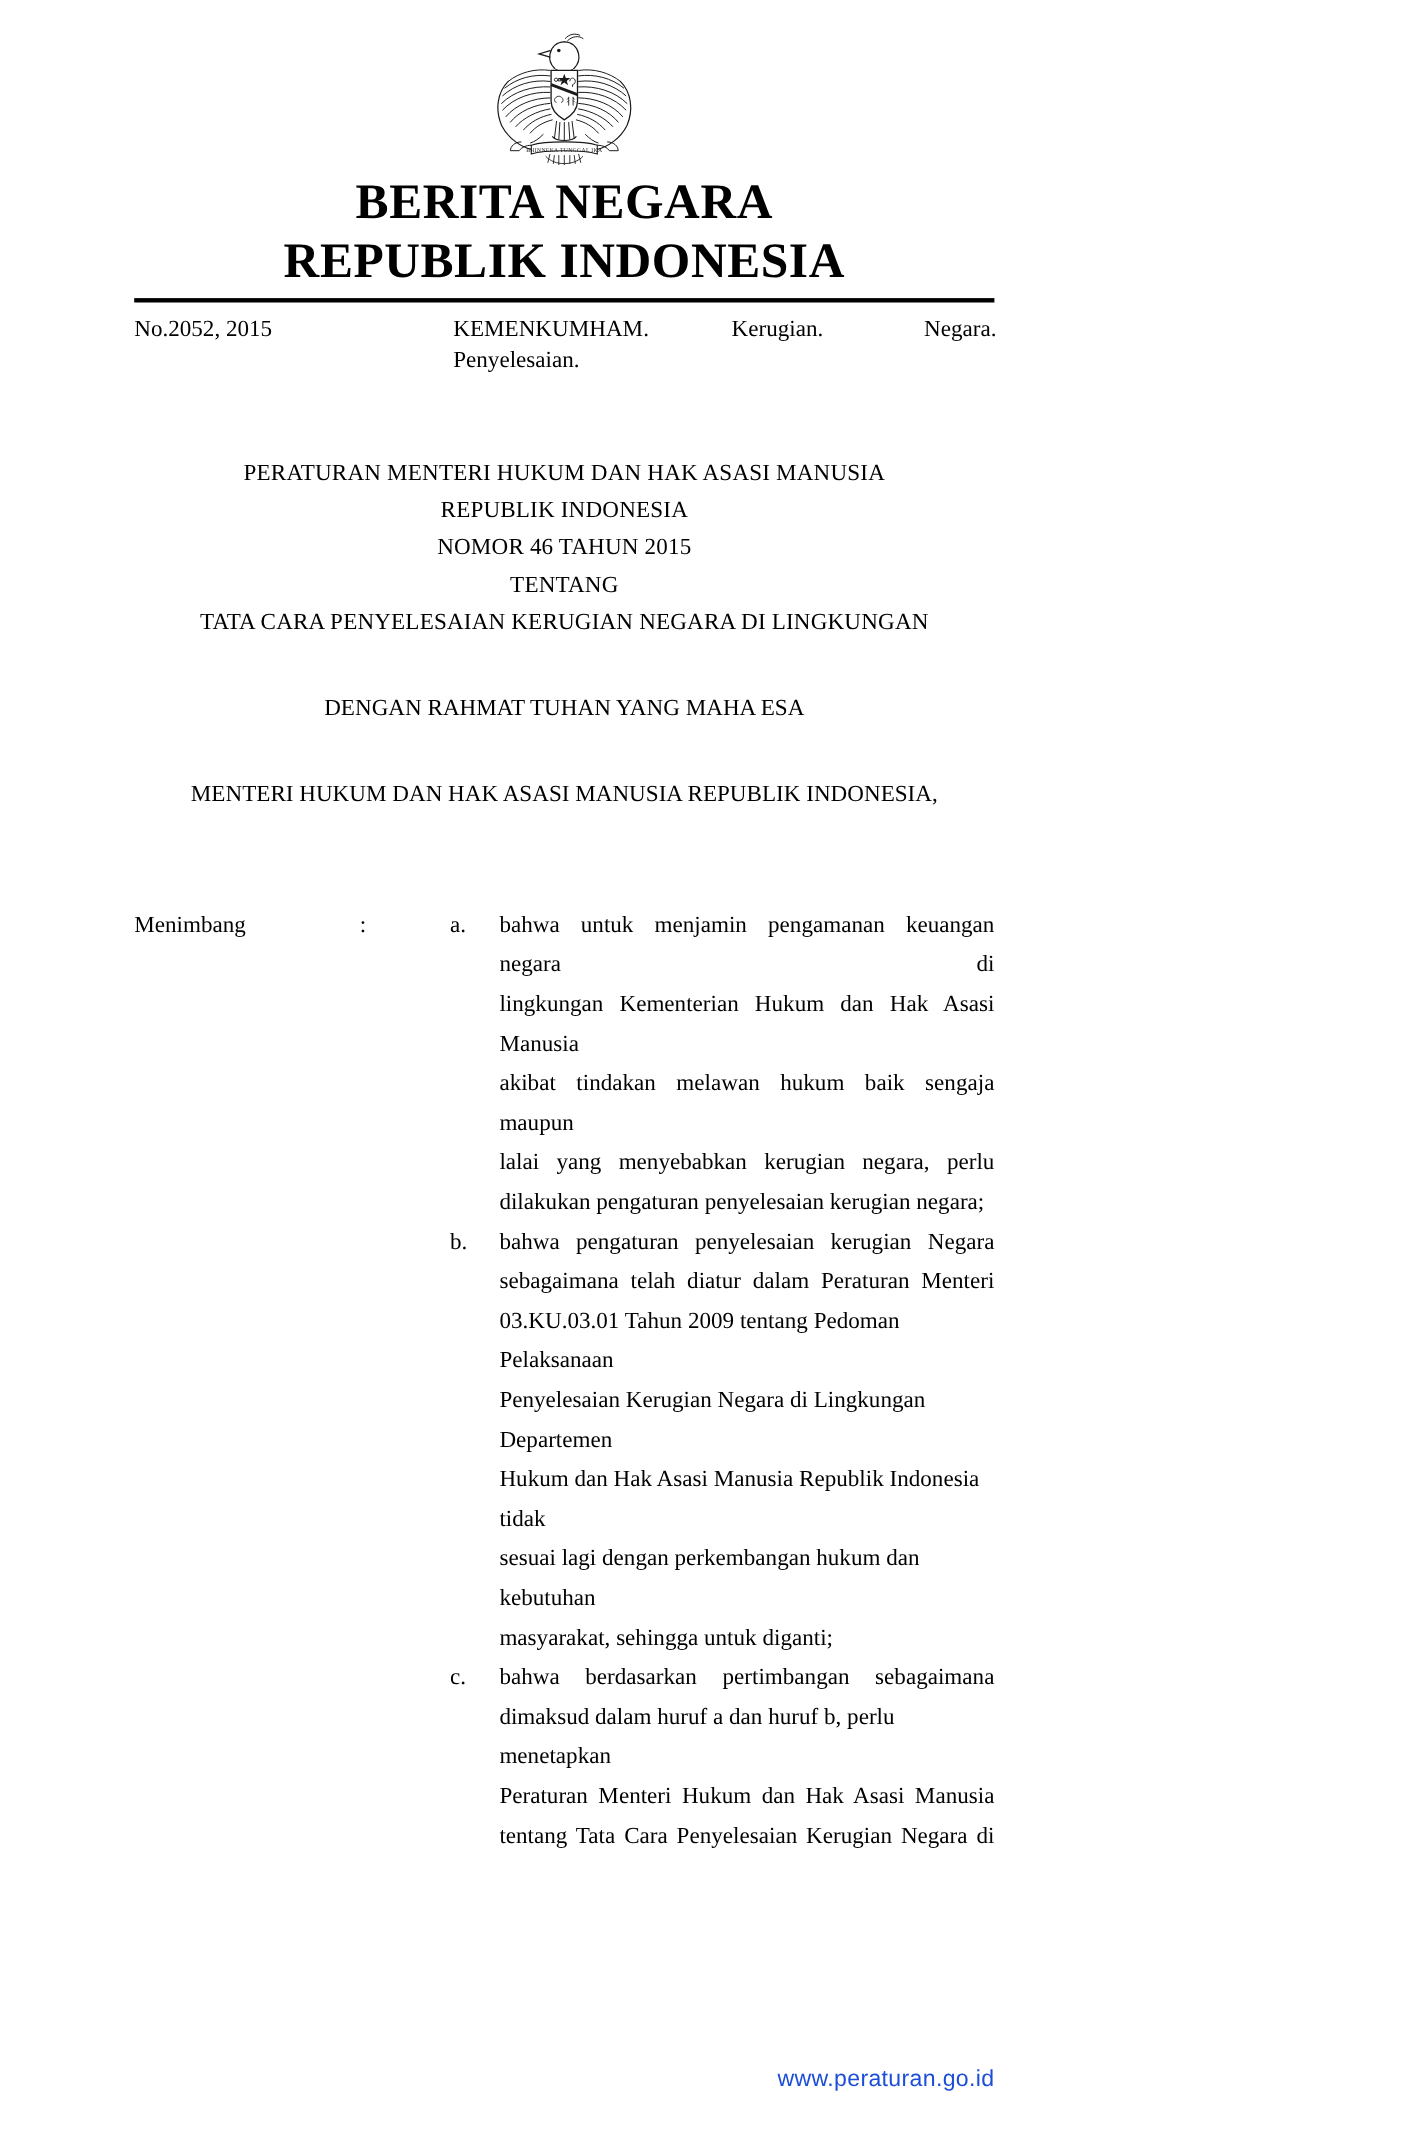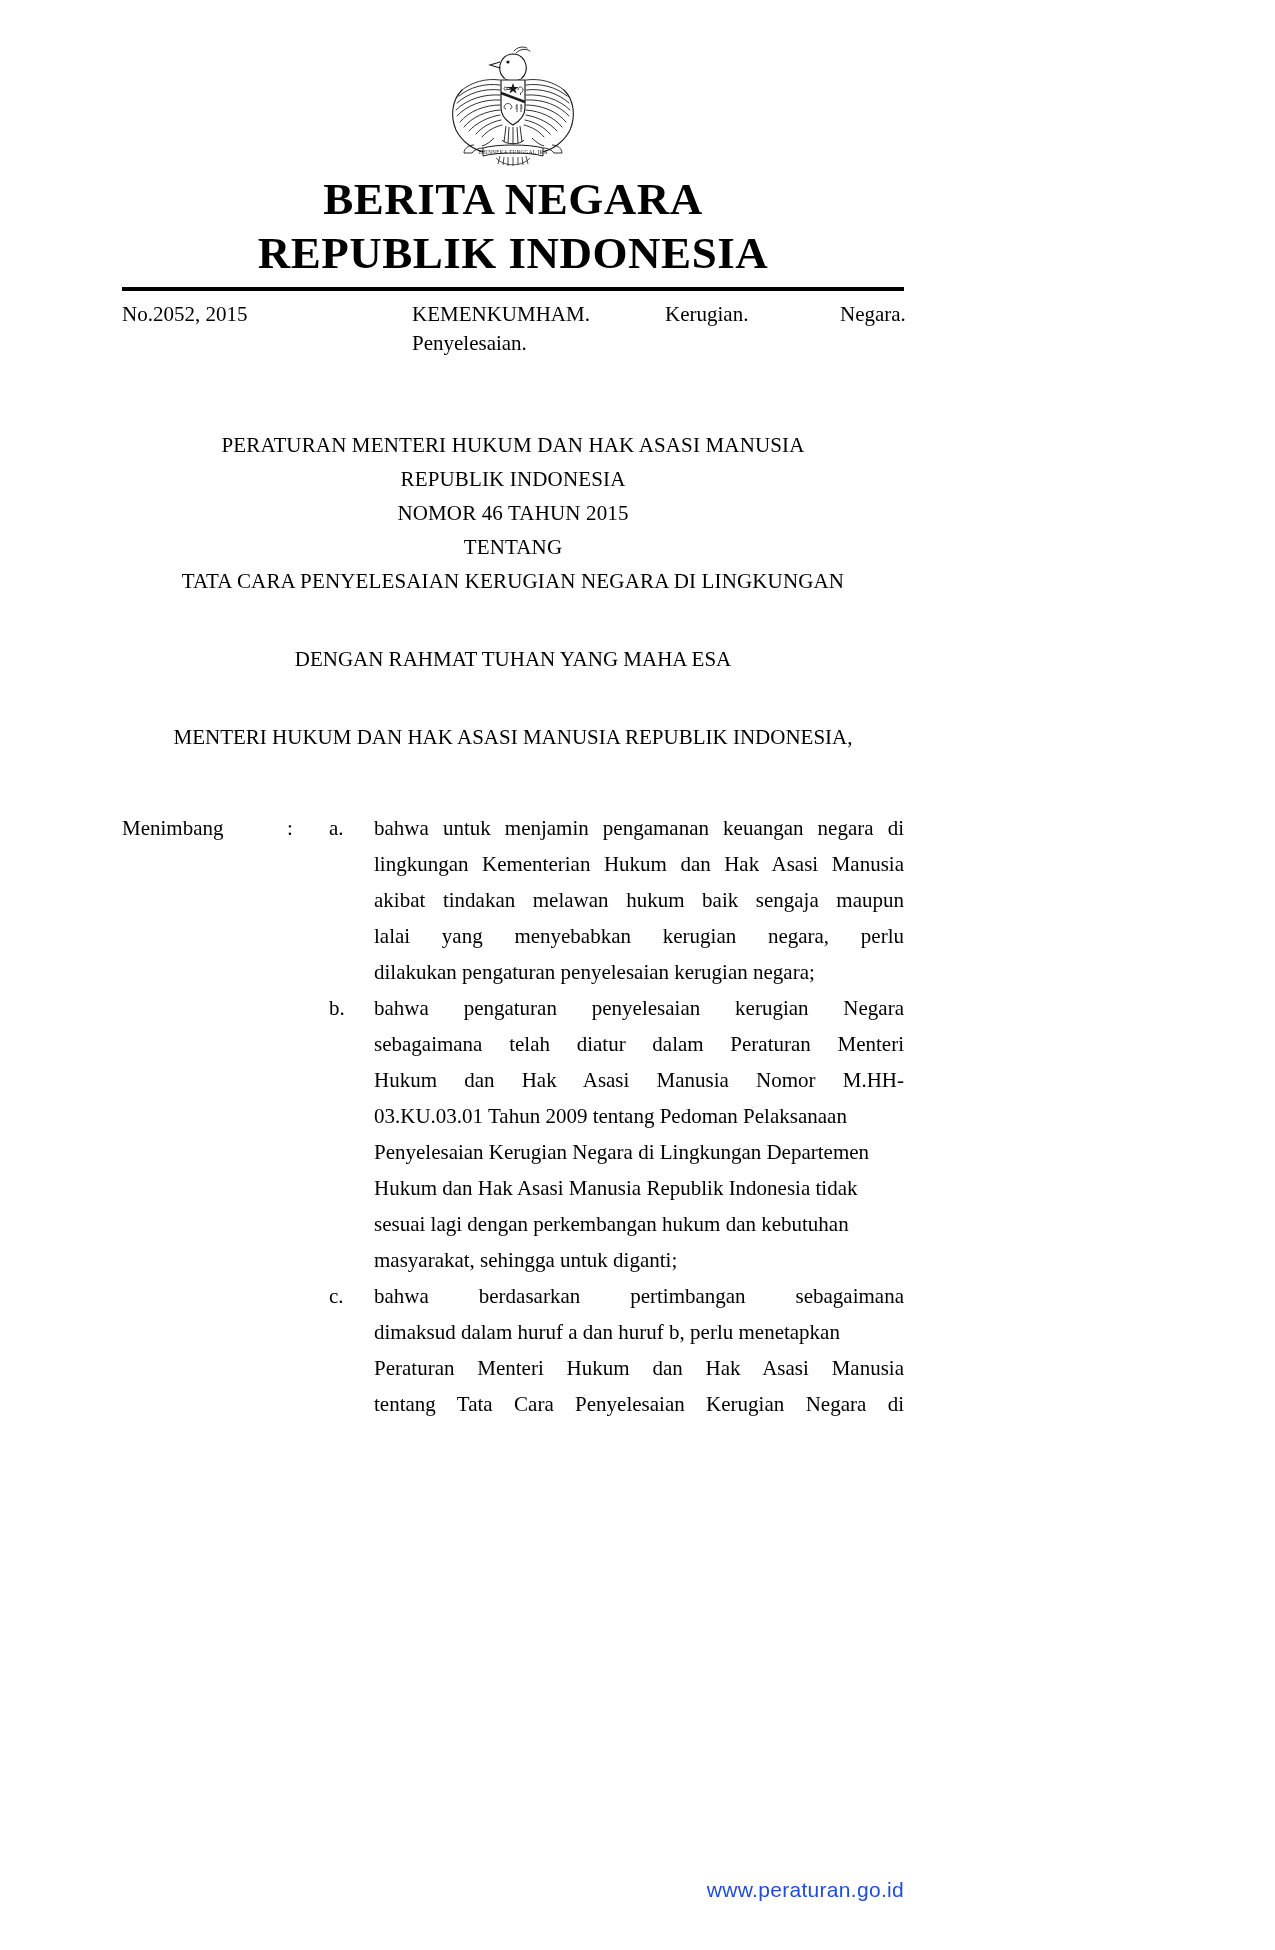--- a/index.html
+++ b/index.html
@@ -11,21 +11,21 @@
     font-family: "Liberation Serif", "DejaVu Serif", serif;
     color: #000000;
     position: relative;
     overflow: hidden;
   }
 
   .page {
     position: relative;
     width: 1026px;
     height: 1950px;
-    padding: 16px 122px;
+    padding: 0 122px;
   }
 
   
   .emblem-wrap {
     width: 100%;
     display: flex;
     justify-content: center;
     padding-top: 30px;
     height: 152px;
   }
@@ -87,24 +87,25 @@
   }
   .authority {
     text-align: center;
     font-size: 21px;
     line-height: 34px;
     margin-top: 44px;
   }
 
   
   .considering {
-    margin-top: 56px;
+    margin-top: 84px;
     display: flex;
     align-items: flex-start;
     font-size: 21px;
+    gap: 40px;
   }
   .cons-label {
     flex: 0 0 165px;
     font-size: 21px;
     line-height: 36px;
   }
   .cons-colon {
     flex: 0 0 42px;
     line-height: 36px;
   }
@@ -285,21 +286,20 @@
           <span class="just">lalai yang menyebabkan kerugian negara, perlu</span>
           <span class="last">dilakukan pengaturan penyelesaian kerugian negara;</span>
         </div>
       </div>
 
       <div class="cons-item">
         <div class="cons-marker">b.</div>
         <div class="cons-text">
           <span class="just">bahwa pengaturan penyelesaian kerugian Negara</span>
           <span class="just">sebagaimana telah diatur dalam Peraturan Menteri</span>
-          <span class="just">Hukum dan Hak Asasi Manusia Nomor M.HH-</span>
           <span class="last">03.KU.03.01 Tahun 2009 tentang Pedoman Pelaksanaan</span>
           <span class="last">Penyelesaian Kerugian Negara di Lingkungan Departemen</span>
           <span class="last">Hukum dan Hak Asasi Manusia Republik Indonesia tidak</span>
           <span class="last">sesuai lagi dengan perkembangan hukum dan kebutuhan</span>
           <span class="last">masyarakat, sehingga untuk diganti;</span>
         </div>
       </div>
 
       <div class="cons-item">
         <div class="cons-marker">c.</div>

